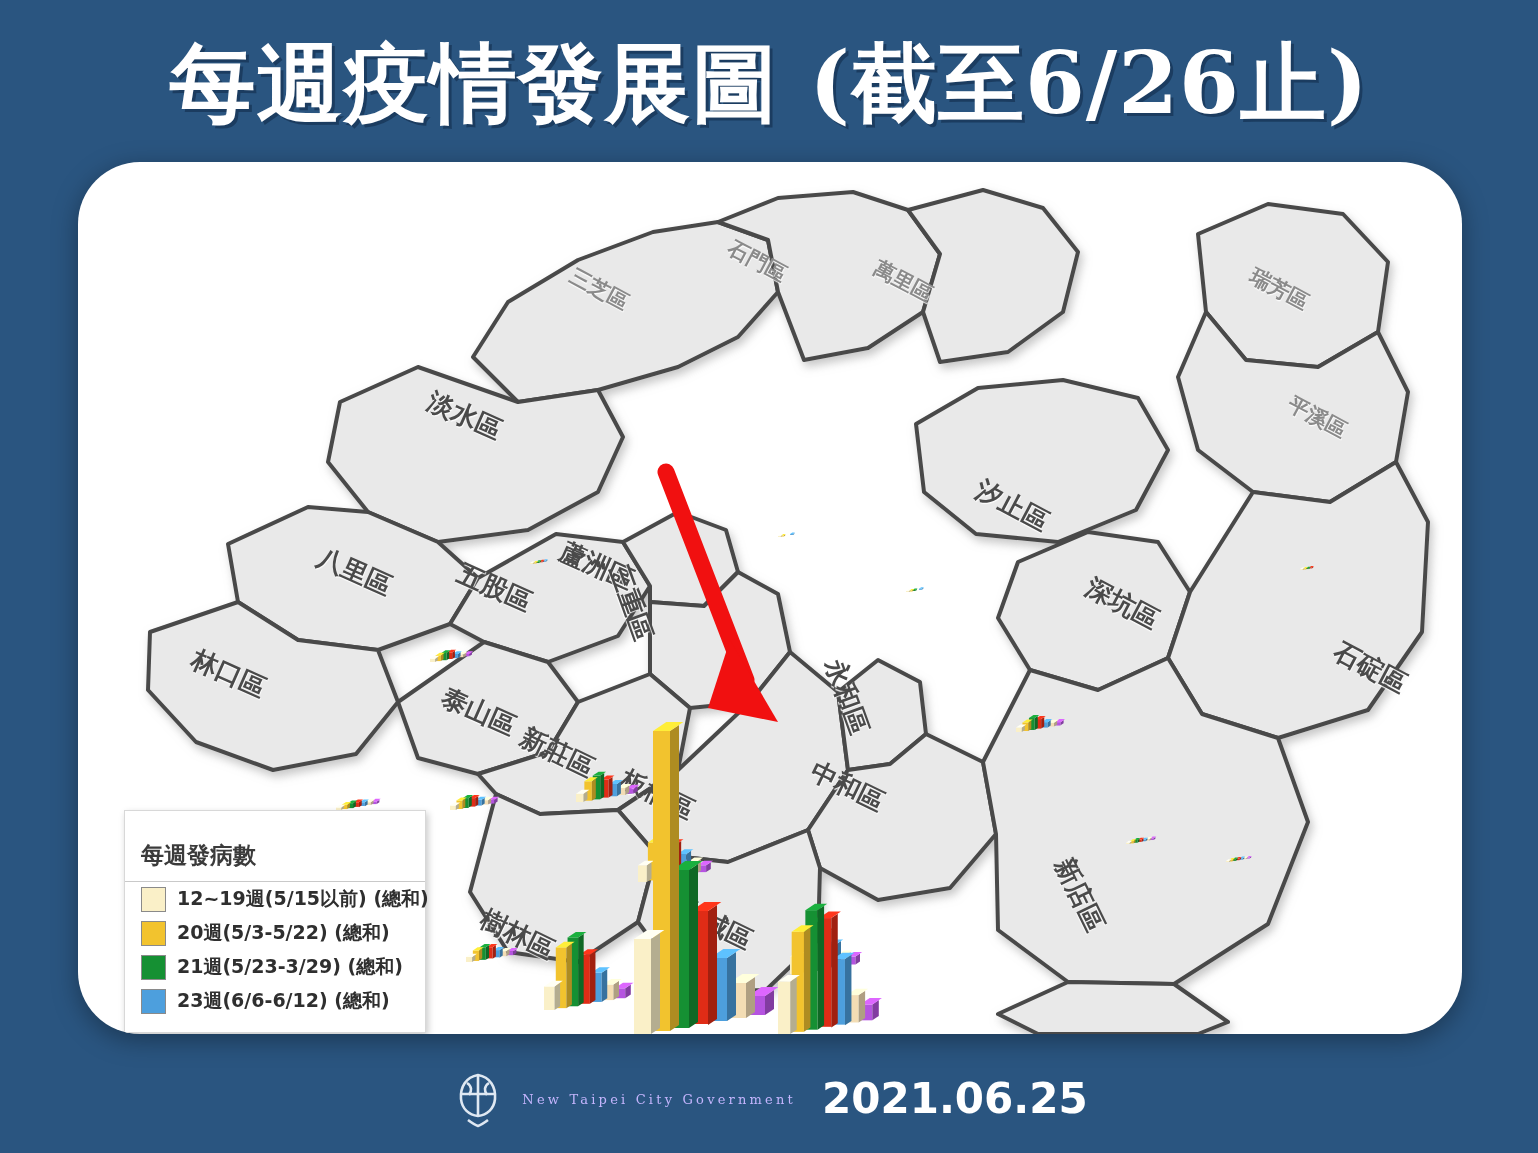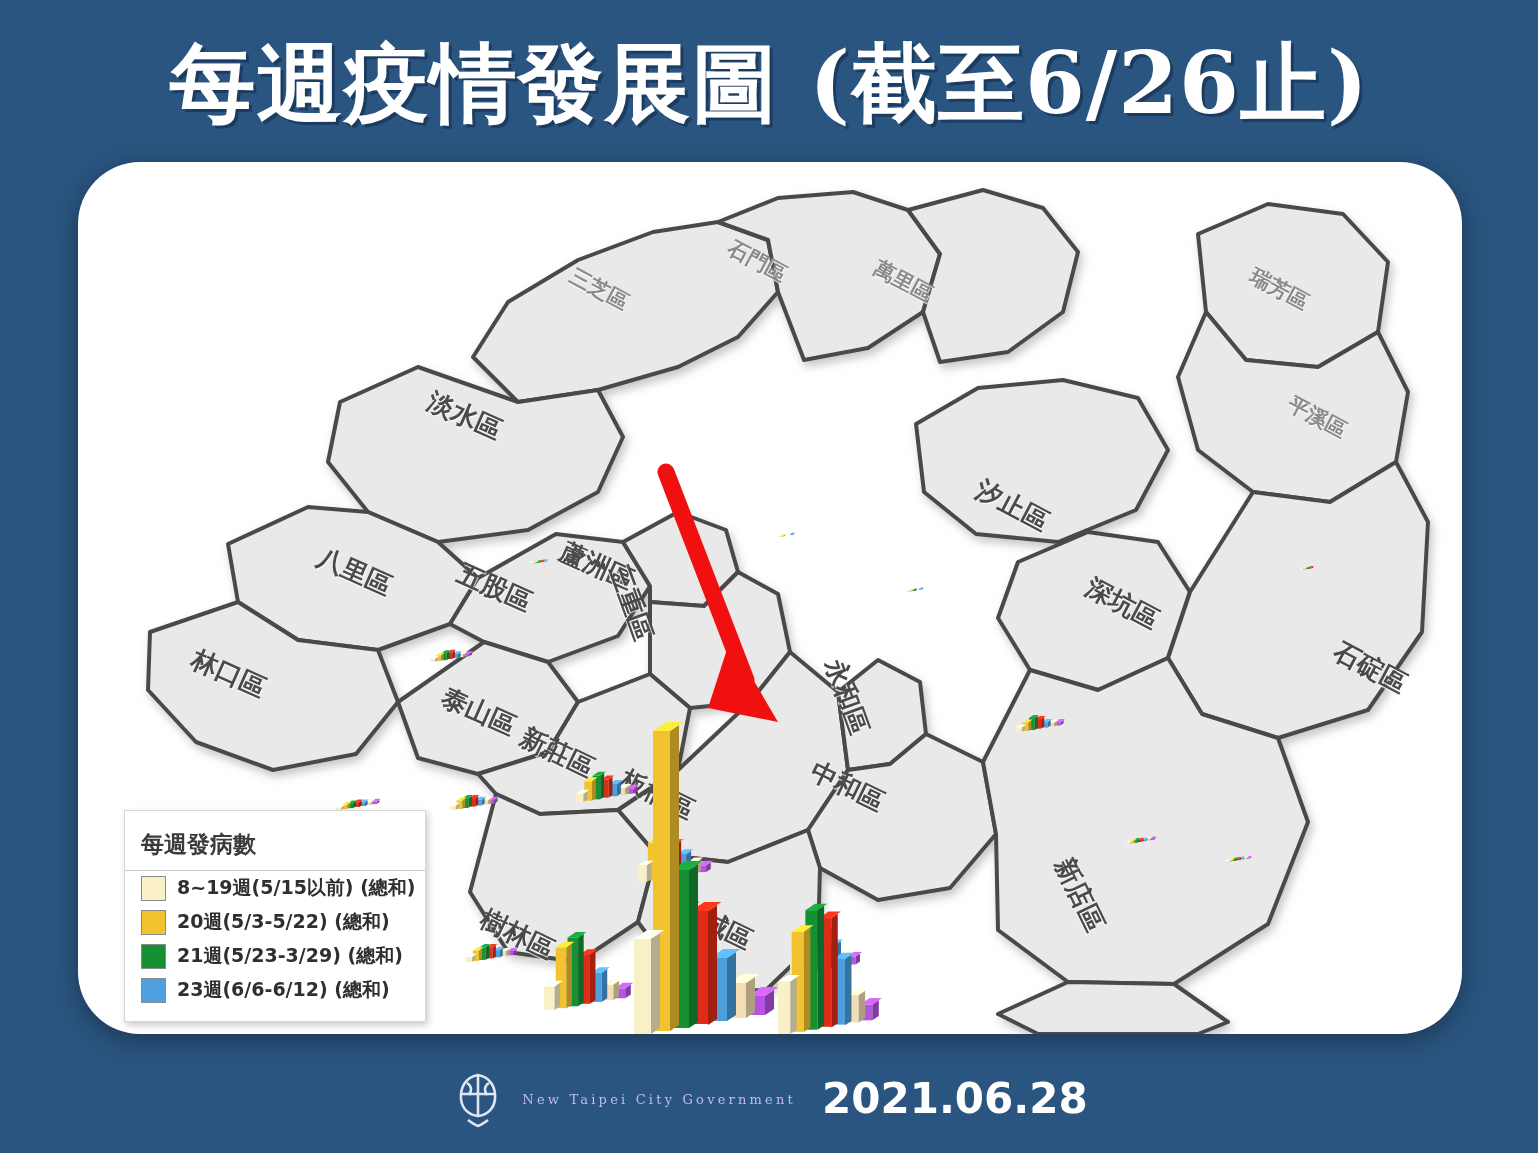--- a/index.html
+++ b/index.html
@@ -62,21 +62,21 @@
     filter:brightness(1.22);
   }
   
   #red-arrow{position:absolute;left:0;top:0;width:1384px;height:872px;pointer-events:none;}
   
   #legend{
     position:absolute;left:46px;top:648px;width:300px;
     background:#ffffff;
     border:1px solid #d8d8d8;
     box-shadow:2px 3px 7px rgba(0,0,0,.22);
-    padding:5px 0 14px 0;
+    padding:16px 0 14px 0;
     z-index:40;
   }
   #legend-title{
     font-size:23px;font-weight:bold;color:#3b3b3b;
     padding:13px 0 10px 16px;
     border-bottom:1px solid #c9c9c9;
     font-family:"DejaVu Sans","Liberation Sans",sans-serif;
   }
   .legend-row{
     display:flex;align-items:center;
@@ -817,21 +817,21 @@
         <line x1="588" y1="310" x2="668" y2="518" stroke="#f11010" stroke-width="17" stroke-linecap="round"></line>
         <polygon points="652,478 700,560 630,546" fill="#f11010"></polygon>
       </g>
     </svg>
 
     <div id="legend">
       <div id="legend-title">每週發病數</div>
       <div id="legend-rows">
           <div class="legend-row">
             <div class="legend-swatch" style="background: rgb(250, 240, 200);"></div>
-            <div class="legend-text">8~19週(5/15以前) (總和)</div>
+            <div class="legend-text">12~19週(5/15以前) (總和)</div>
           </div>
           <div class="legend-row">
             <div class="legend-swatch" style="background: rgb(242, 195, 46);"></div>
             <div class="legend-text">20週(5/3-5/22) (總和)</div>
           </div>
           <div class="legend-row">
             <div class="legend-swatch" style="background: rgb(21, 144, 51);"></div>
             <div class="legend-text">21週(5/23-3/29) (總和)</div>
           </div>
           <div class="legend-row">
@@ -851,14 +851,14 @@
       <path d="M28 8 L28 49"></path>
       <path d="M11 27 L45 27"></path>
       <path d="M17 16 C22 19 22 24 19 28"></path>
       <path d="M39 16 C34 19 34 24 37 28"></path>
       <path d="M18 53 C22 56 25 58 28 59 C31 58 34 56 38 53"></path>
     </g>
   </svg>
   <div id="gov-name-wrap">
     <div id="gov-name-en">New Taipei City Government</div>
   </div>
-  <div id="footer-date">2021.06.28</div>
+  <div id="footer-date">2021.06.25</div>
 </div>
 
 </body></html>

